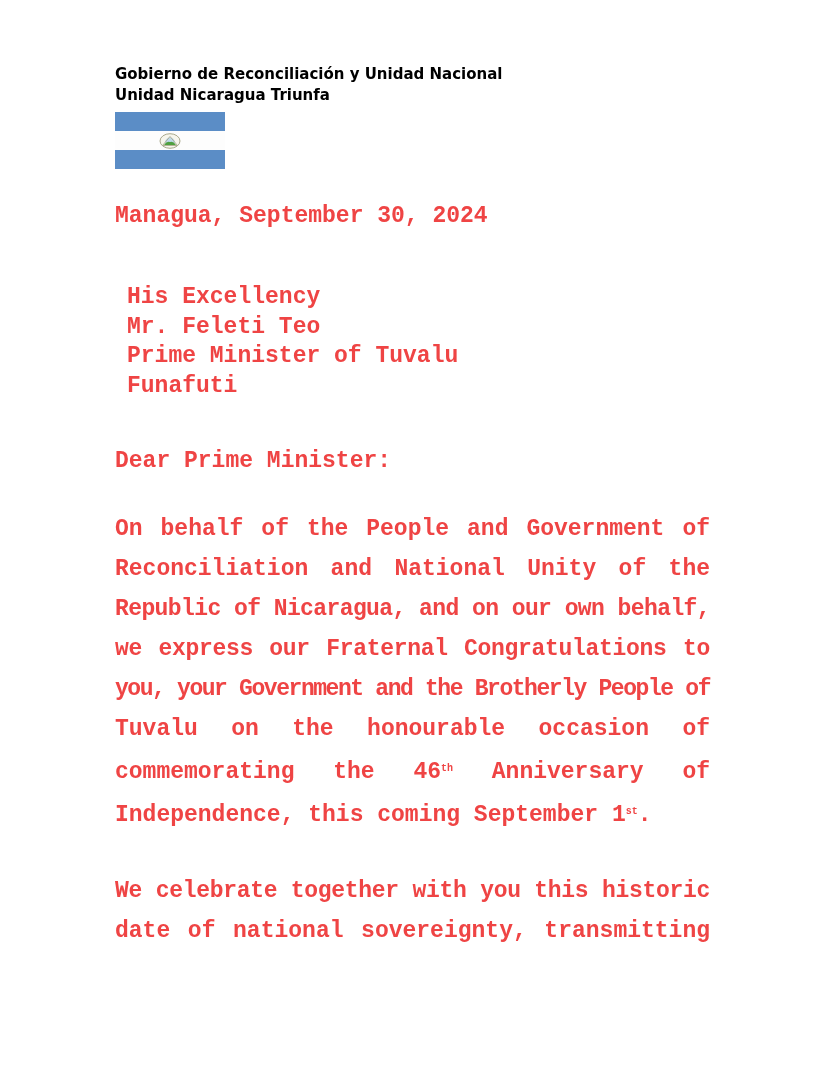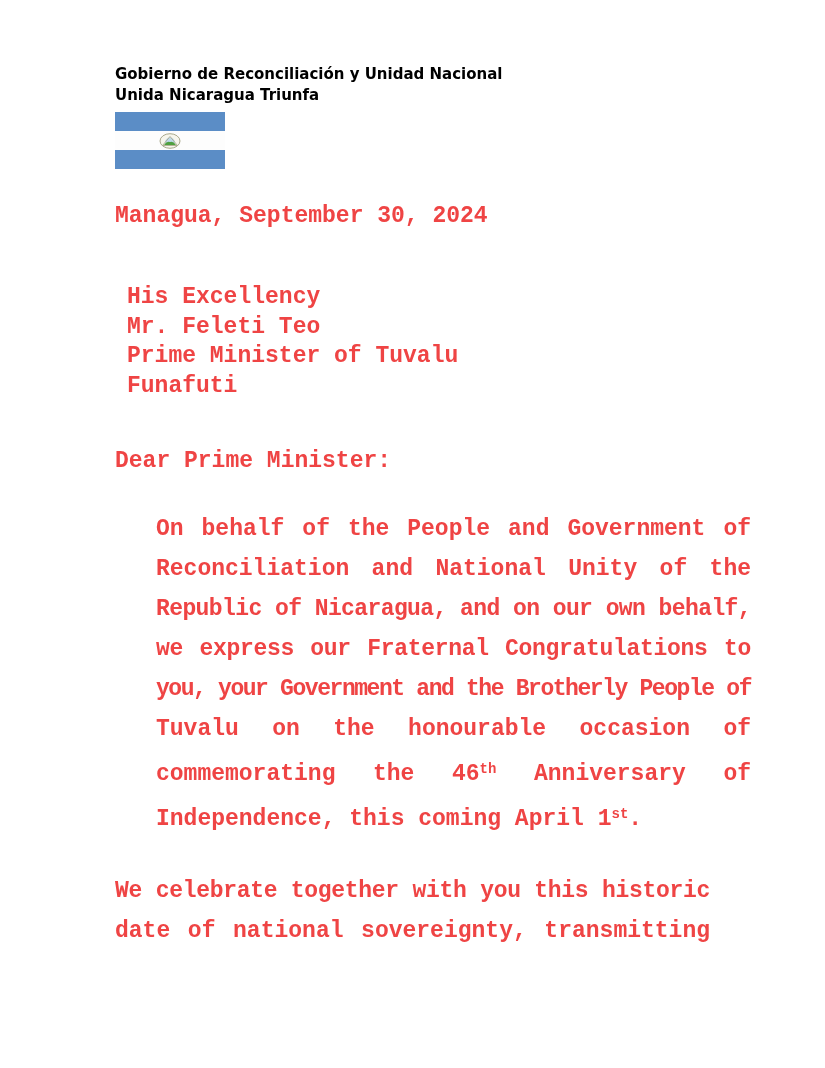--- a/index.html
+++ b/index.html
@@ -71,41 +71,41 @@
     top: 441px;
     line-height: 40px;
     white-space: nowrap;
   }
   .para {
     position: absolute;
     left: 115px;
     width: 595px;
     line-height: 40px;
   }
-  .para1 { top: 509px; margin-left: 41px; }
+  .para1 { top: 509px; }
   .para2 { top: 871px; }
   .bline { width: 595px; }
   .just {
     text-align: justify;
     text-align-last: justify;
   }
   .sup {
-    font-size: 14px;
+    font-size: 10px;
     vertical-align: 7px;
     letter-spacing: 0;
   }
 </style>
 </head>
 <body>
 
 <div class="page">
 
   <div class="hdr">
     <div>Gobierno de Reconciliación y Unidad Nacional</div>
-    <div>Unida Nicaragua Triunfa</div>
+    <div>Unidad Nicaragua Triunfa</div>
   </div>
 
   <div class="flag">
     <div class="stripe blue"></div>
     <div class="stripe white"></div>
     <div class="stripe blue"></div>
     <svg class="emblem" width="22" height="16" viewBox="0 0 22 16">
       <ellipse cx="11" cy="8" rx="10" ry="7.3" fill="var(--emblem-ground, #F7F6EC)" stroke="var(--emblem-outline, #A9A98C)" stroke-width="1"></ellipse>
       <path d="M 6 9.5 A 5 5 0 0 1 16 9.5 L 16 10.5 L 6 10.5 Z" fill="var(--emblem-sky, #BFD9EA)"></path>
       <path d="M 3.5 12.5 L 11 3.5 L 18.5 12.5 Z" fill="none" stroke="var(--emblem-outline, #A9A98C)" stroke-width="0.9"></path>
@@ -125,21 +125,21 @@
   <div class="mono salutation">Dear Prime Minister:</div>
 
   <div class="mono para para1">
     <div class="bline just">On behalf of the People and Government of</div>
     <div class="bline just">Reconciliation and National Unity of the</div>
     <div class="bline just" style="letter-spacing:-0.6px">Republic of Nicaragua, and on our own behalf,</div>
     <div class="bline just" style="letter-spacing:-0.3px">we express our Fraternal Congratulations to</div>
     <div class="bline just" style="letter-spacing:-1.45px">you, your Government and the Brotherly People of</div>
     <div class="bline just">Tuvalu on the honourable occasion of</div>
     <div class="bline just"><span>commemorating the 46</span><span class="sup">th</span><span> Anniversary of</span></div>
-    <div class="bline"><span>Independence, this coming April 1</span><span class="sup">st</span><span>.</span></div>
+    <div class="bline"><span>Independence, this coming September 1</span><span class="sup">st</span><span>.</span></div>
   </div>
 
   <div class="mono para para2">
     <div class="bline just" style="letter-spacing:-0.3px">We celebrate together with you this historic</div>
     <div class="bline just">date of national sovereignty, transmitting</div>
   </div>
 
 </div>
 
 </body></html>

